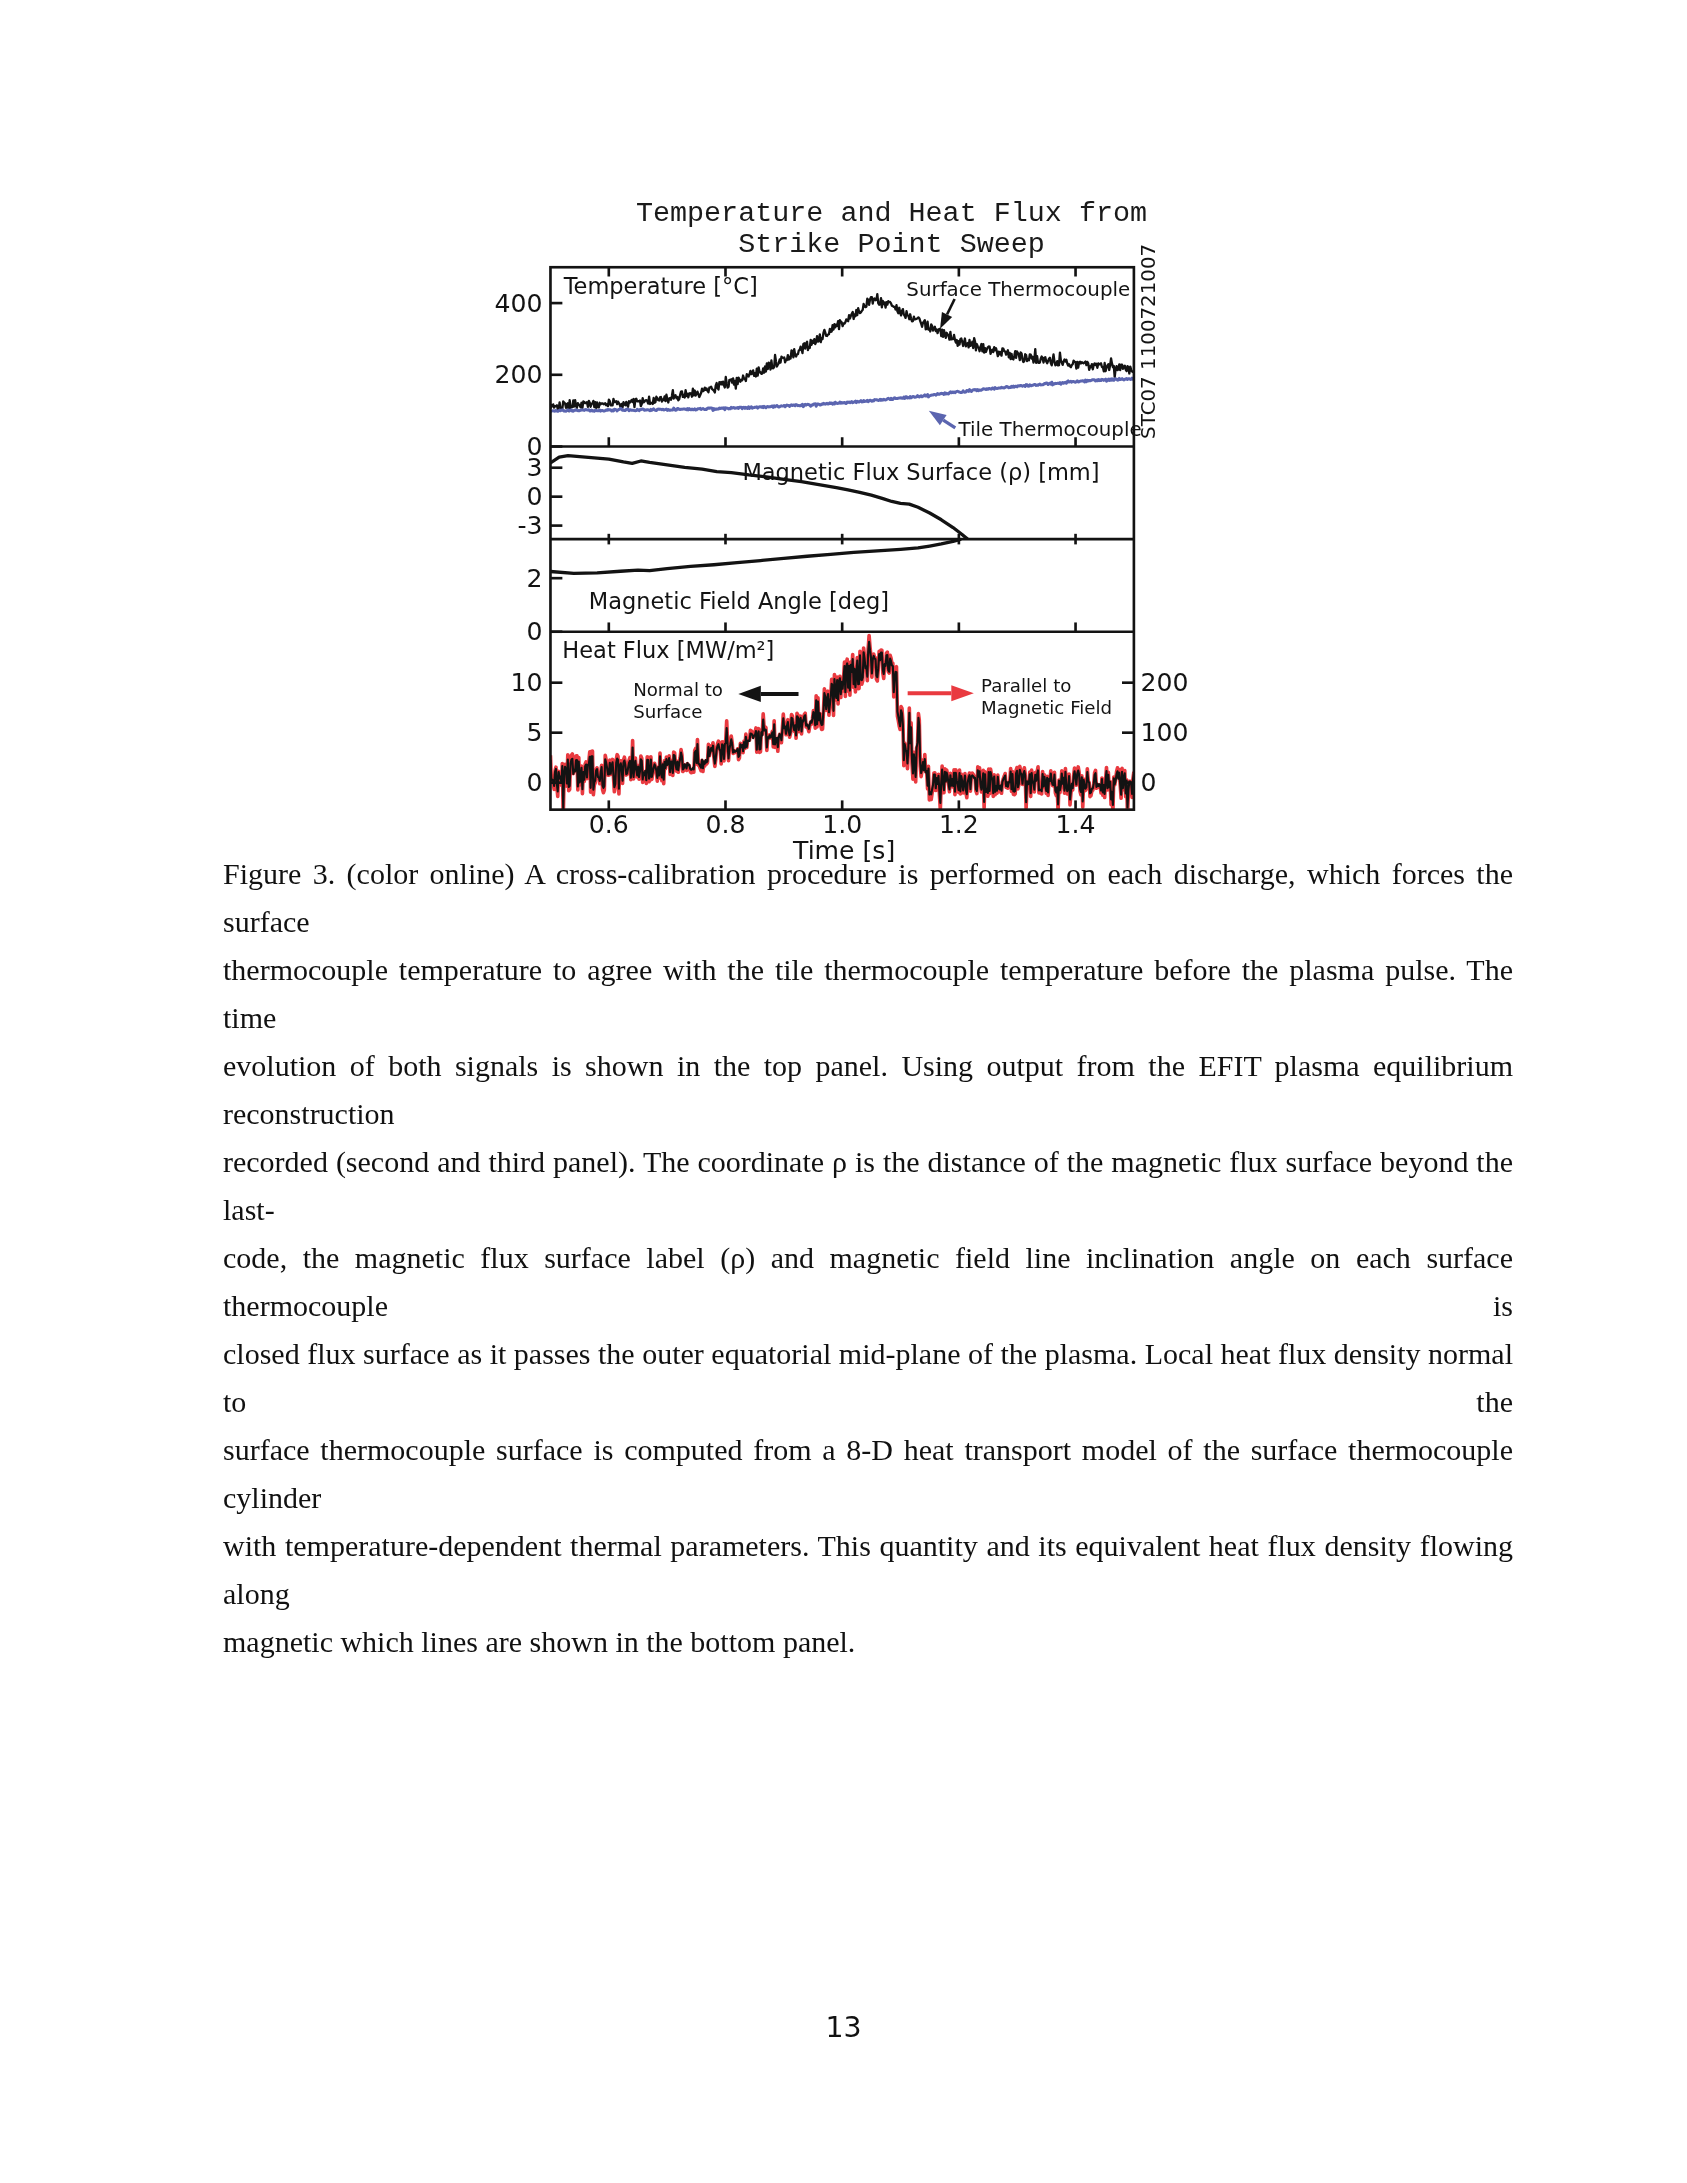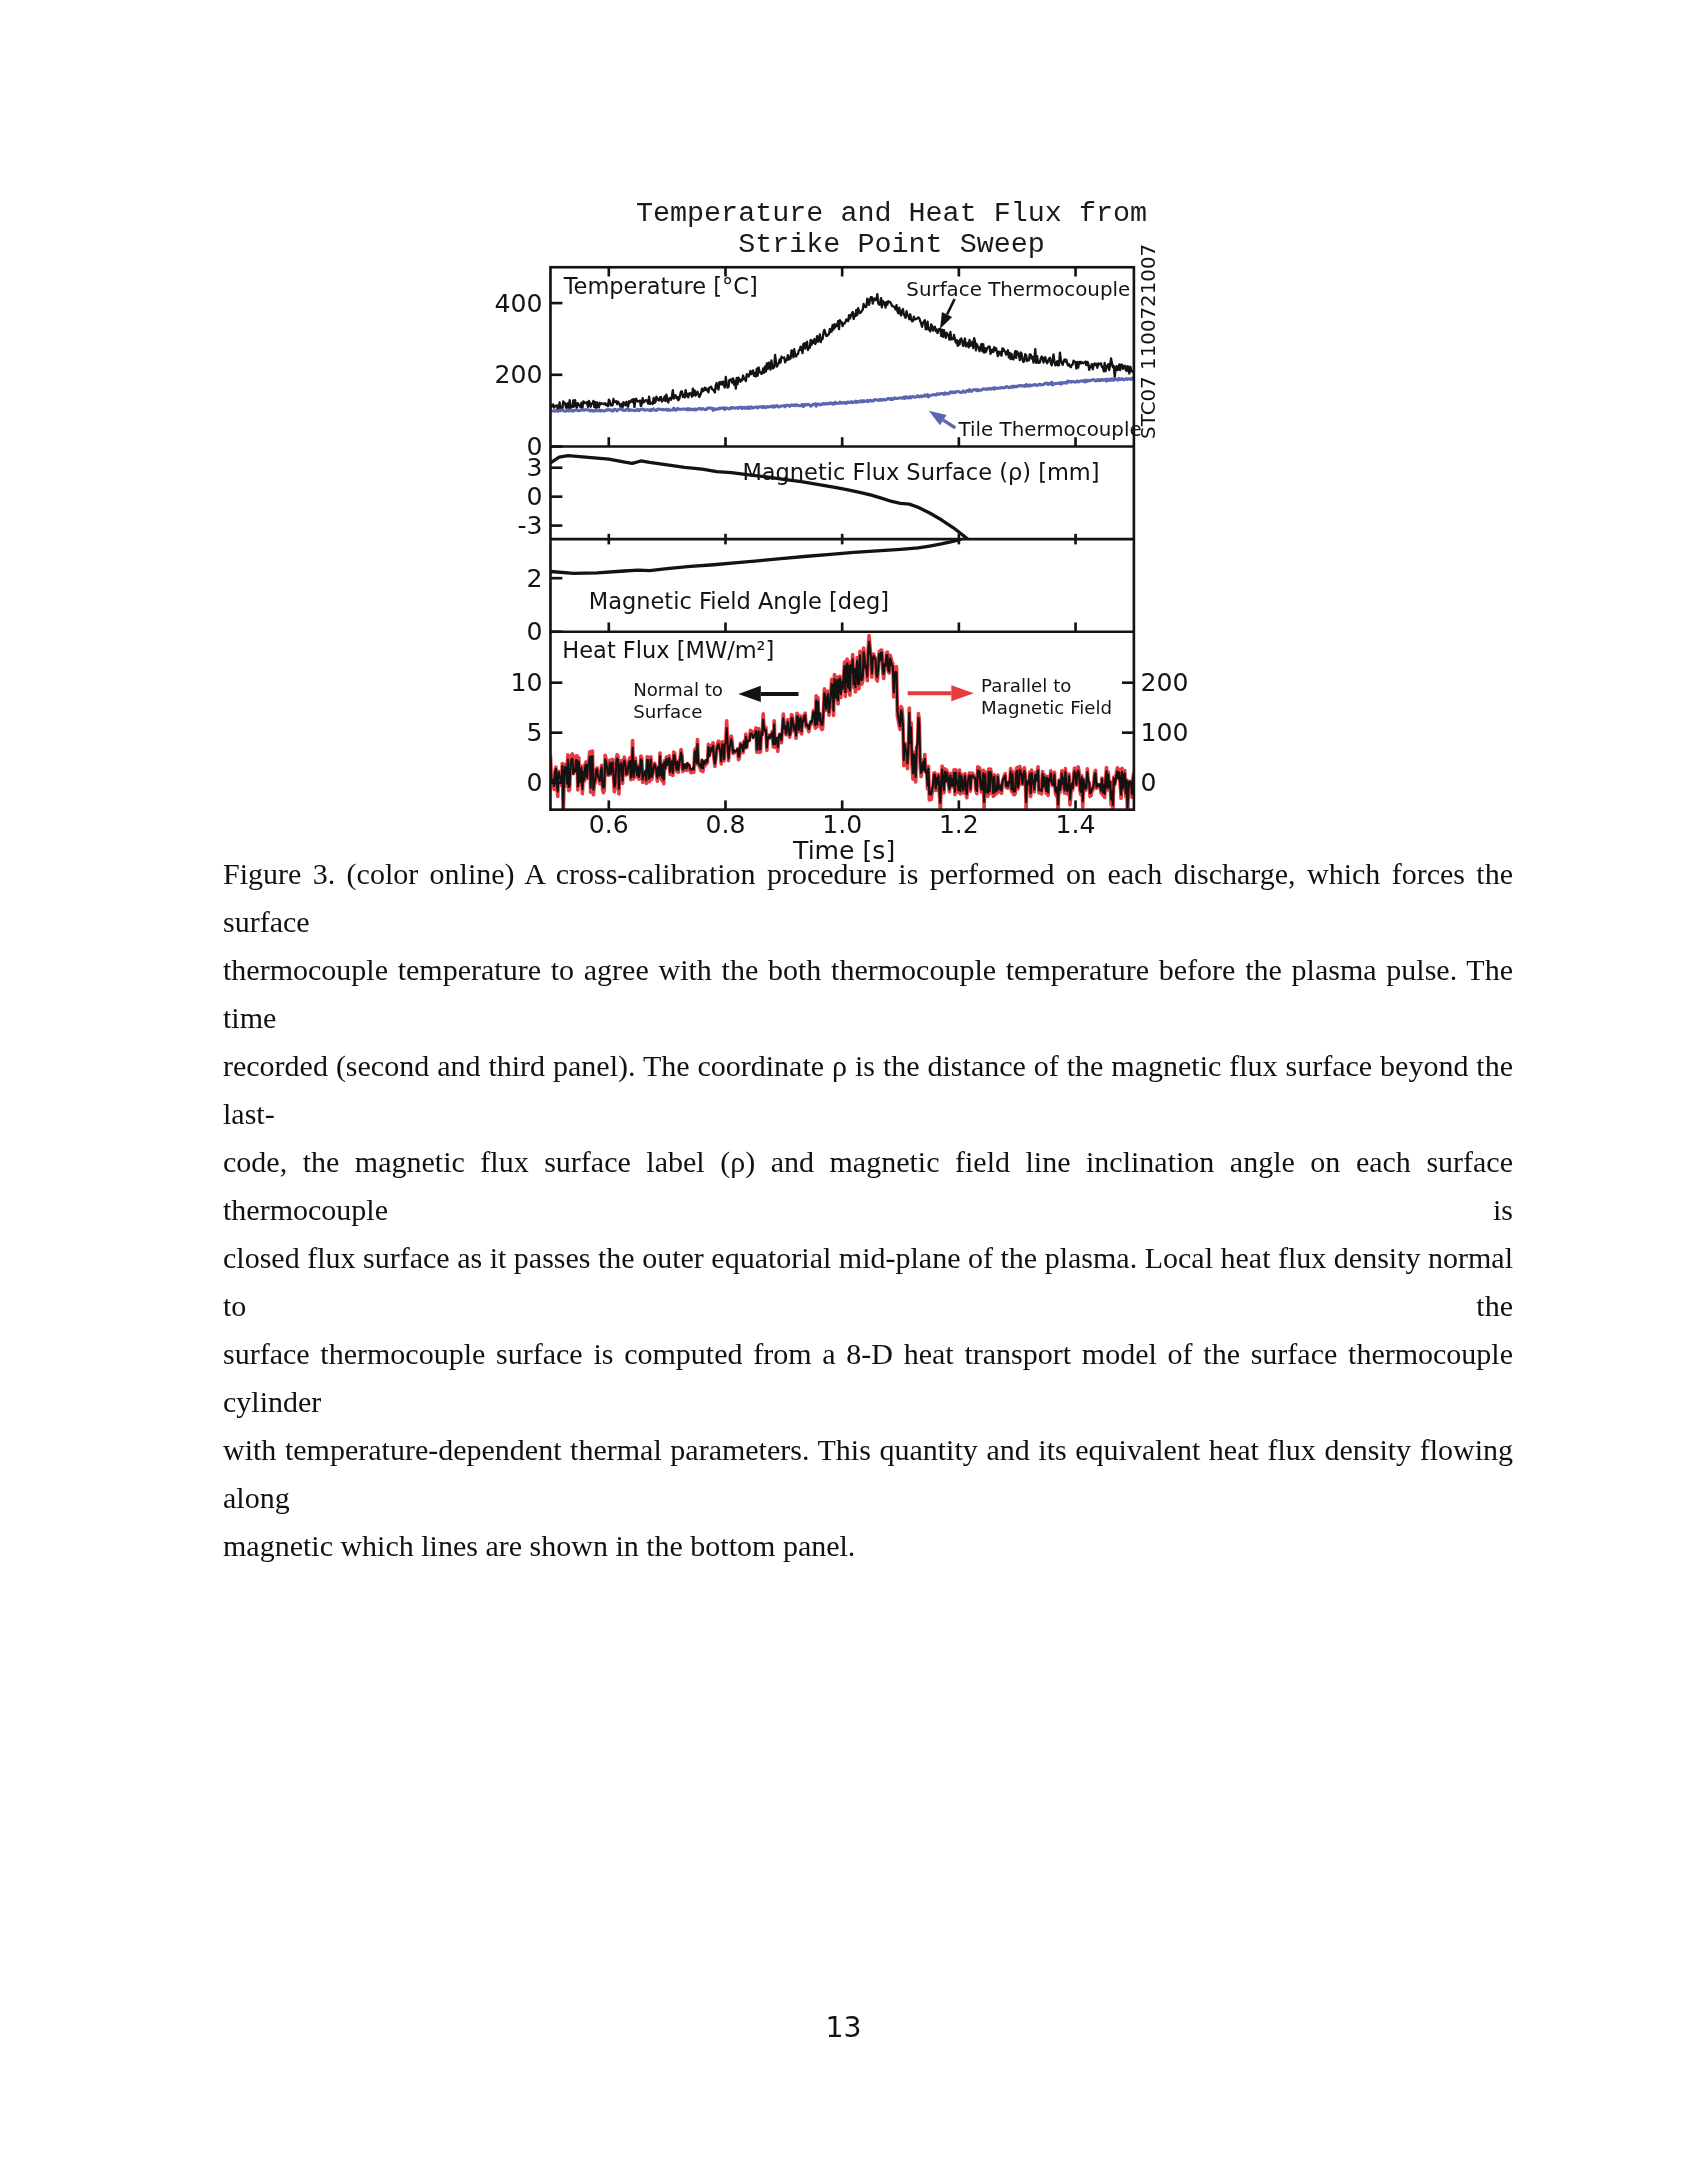--- a/index.html
+++ b/index.html
@@ -134,21 +134,22 @@
       <line x1="1444" y1="647" x2="1425.7995340238165" y2="635.1696971154807" stroke="#5b65b0" stroke-width="5"></line>
       <polygon points="1404,621 1430.9006249853896,627.3218648669068 1420.6984430622433,643.0175293640547" fill="#5b65b0"></polygon>
       <line x1="1207" y1="1049" x2="1150" y2="1049" stroke="#131313" stroke-width="6"></line>
       <polygon points="1116,1049 1150,1036.76 1150,1061.24" fill="#131313"></polygon>
       <line x1="1372" y1="1048" x2="1438" y2="1048" stroke="#e93a40" stroke-width="6"></line>
       <polygon points="1472,1048 1438,1060.24 1438,1035.76" fill="#e93a40"></polygon>
     </svg>
 
   <div class="caption">
     <div class="cap-line just">Figure 3. (color online) A cross-calibration procedure is performed on each discharge, which forces the surface</div>
-    <div class="cap-line just">thermocouple temperature to agree with the both thermocouple temperature before the plasma pulse. The time</div>
+    <div class="cap-line just">thermocouple temperature to agree with the tile thermocouple temperature before the plasma pulse. The time</div>
+    <div class="cap-line just">evolution of both signals is shown in the top panel. Using output from the EFIT plasma equilibrium reconstruction</div>
     <div class="cap-line just">recorded (second and third panel). The coordinate ρ is the distance of the magnetic flux surface beyond the last-</div>
     <div class="cap-line just">code, the magnetic flux surface label (ρ) and magnetic field line inclination angle on each surface thermocouple is</div>
     <div class="cap-line just">closed flux surface as it passes the outer equatorial mid-plane of the plasma. Local heat flux density normal to the</div>
     <div class="cap-line just">surface thermocouple surface is computed from a 8-D heat transport model of the surface thermocouple cylinder</div>
     <div class="cap-line just">with temperature-dependent thermal parameters. This quantity and its equivalent heat flux density flowing along</div>
     <div class="cap-line last">magnetic which lines are shown in the bottom panel.</div>
   </div>
 
   <div class="pageno">13</div>
 

